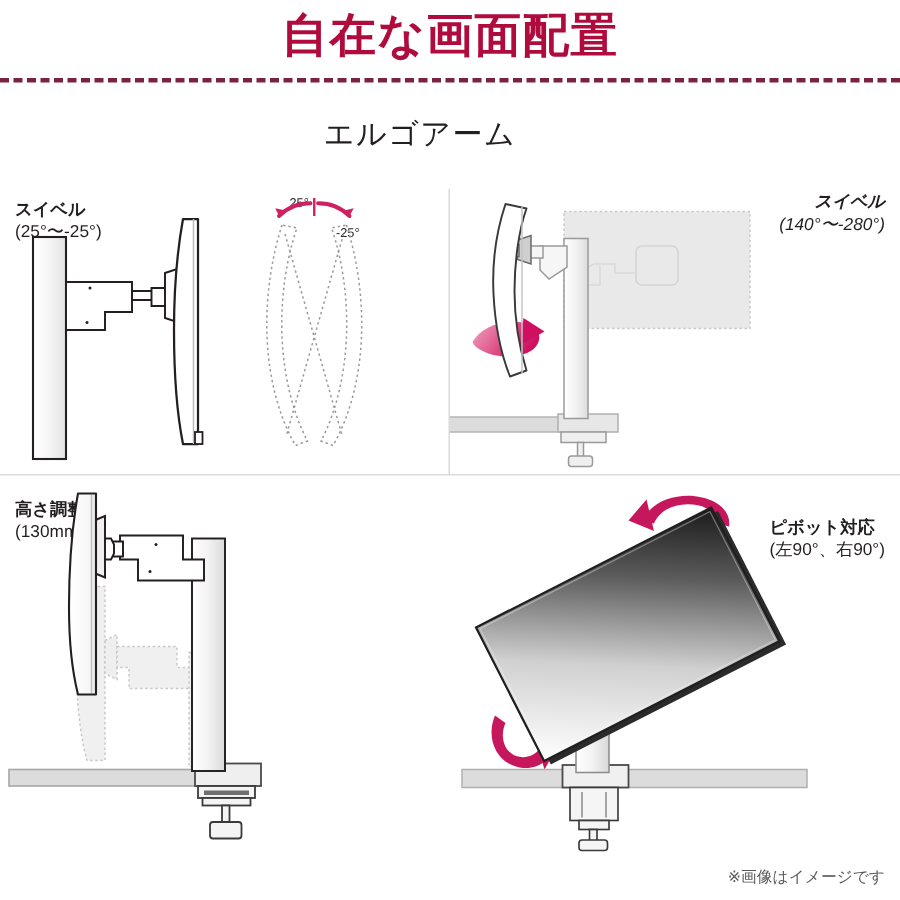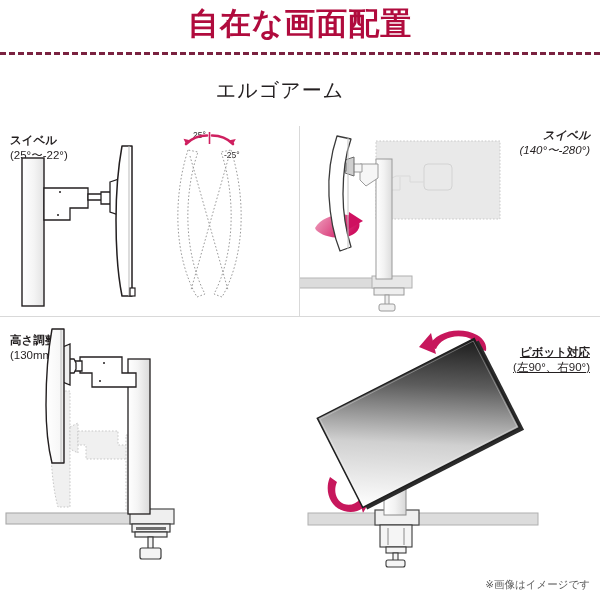--- a/index.html
+++ b/index.html
@@ -45,21 +45,21 @@
     position:absolute;left:0;top:316px;width:600px;height:1px;
     background:#d9d9d9;
   }
 
   
   .qlabel{position:absolute;font-size:11.5px;line-height:15px;color:#231f20;font-weight:bold;white-space:nowrap;}
   .qlabel .l2{font-weight:normal;}
   #lab-tilt{left:10px;top:133px;text-align:left;}
   #lab-swivel{right:10px;top:128px;text-align:right;font-style:italic;}
   #lab-height{left:10px;top:333px;text-align:left;}
-  #lab-pivot{right:10px;top:345px;text-align:right;text-decoration:underline;}
+  #lab-pivot{right:10px;top:345px;text-align:left;}
   .qlabel .l1{font-weight:bold;}
 
   
   .deg{
     position:absolute;font-size:8.5px;color:#231f20;white-space:nowrap;
   }
   #deg-pos{left:193px;top:130px;}
   #deg-neg{left:224px;top:130px;margin-top:20px;}
 
   
@@ -83,21 +83,21 @@
 
   <div class="title">自在な画面配置</div>
   <div class="dashline"></div>
   <div class="subtitle">エルゴアーム</div>
 
   <div class="v-div"></div>
   <div class="h-div"></div>
 
   <div class="qlabel" id="lab-tilt">
     <div class="l1">スイベル</div>
-    <div class="l2">(25°〜-22°)</div>
+    <div class="l2">(25°〜-25°)</div>
   </div>
 
   <div class="qlabel" id="lab-swivel">
     <div class="l1">スイベル</div>
     <div class="l2">(140°〜-280°)</div>
   </div>
 
   <div class="qlabel" id="lab-height">
     <div class="l1">高さ調整</div>
     <div class="l2">(130mm)</div>

